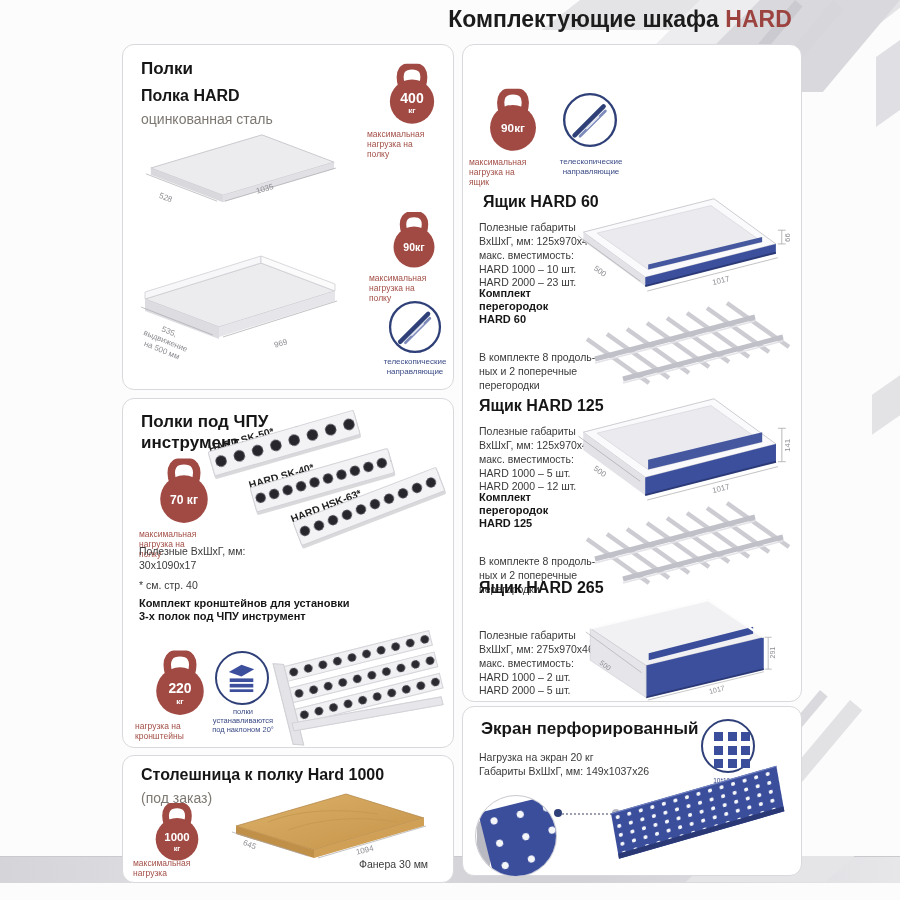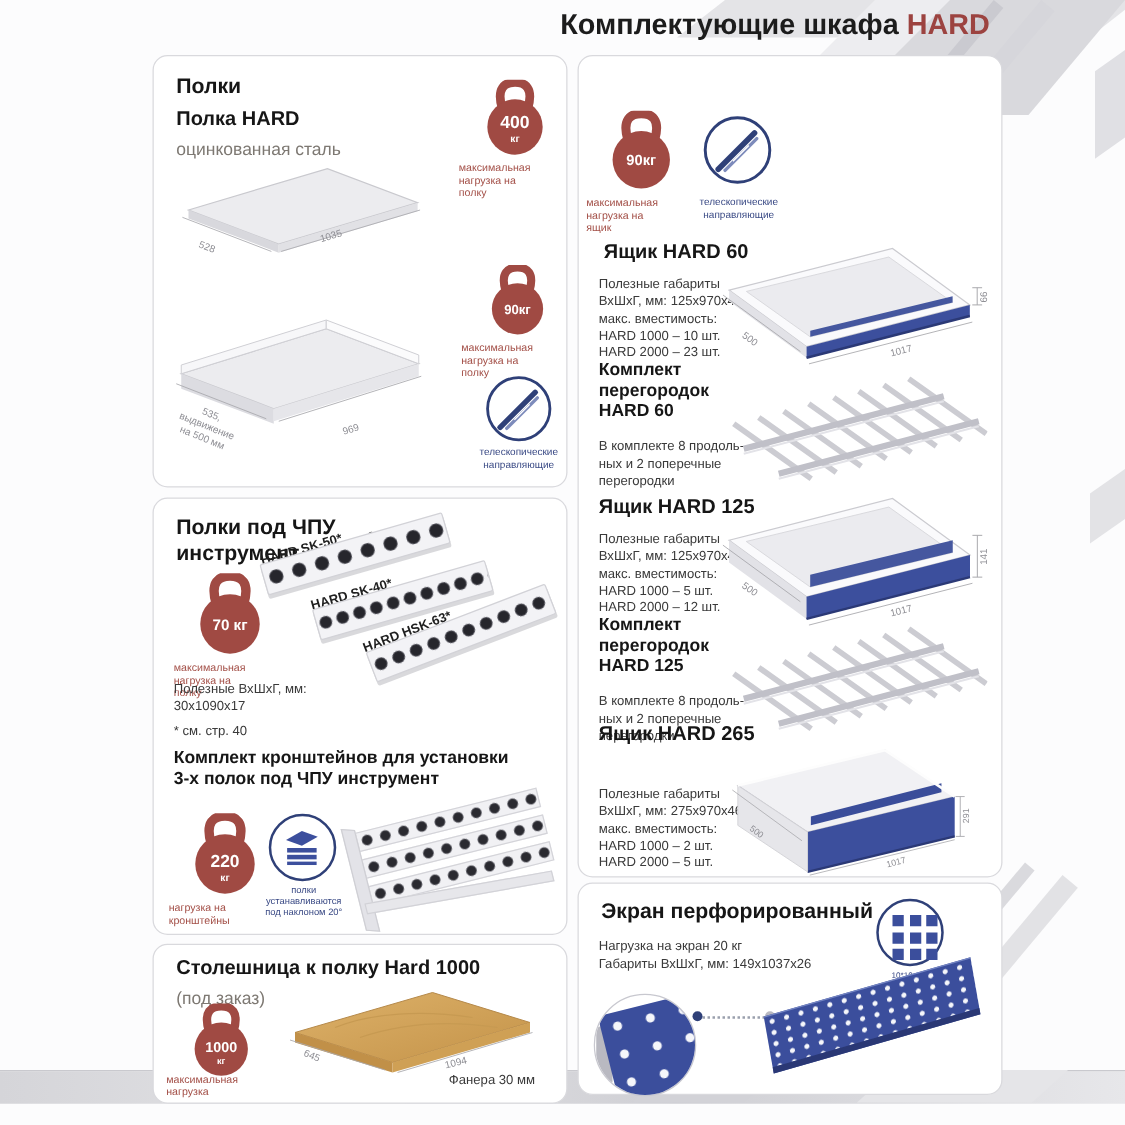--- a/index.html
+++ b/index.html
@@ -2,21 +2,21 @@
 <html><head>
 <meta charset="utf-8">
 <style>
   html,body{margin:0;padding:0;}
   body{width:900px;height:900px;position:relative;background:#fcfcfd;overflow:hidden;
        font-family:"Liberation Sans", sans-serif;color:#1c1c1c;}
   .abs{position:absolute;}
   .panel{position:absolute;background:#fff;border:1.6px solid #d9d9dd;border-radius:12px;z-index:2;}
   .h1{font-size:17px;font-weight:bold;color:#161616;}
   .h2{font-size:16px;font-weight:bold;color:#161616;}
-  .h3{font-size:14px;font-weight:bold;color:#161616;line-height:1.18;}
+  .h3{font-size:11px;font-weight:bold;color:#161616;line-height:1.18;}
   .sub{font-size:14px;color:#7d7872;}
   .specs{font-size:10.5px;color:#3a3a3a;line-height:1.32;}
   .pre{white-space:pre-line;}
   .kb-caption{font-size:8.5px;color:#a34f47;line-height:1.2;white-space:pre-line;}
   .navy-caption{font-size:8px;color:#3a4a85;text-align:center;line-height:1.22;white-space:pre-line;}
   .dimspan{position:absolute;font-size:8px;color:#8d8d93;line-height:1.25;white-space:pre-line;transform-origin:left top;}
   .kb-val{fill:#fff;font-weight:bold;}
   svg text{font-family:"Liberation Sans",sans-serif;}
   .dim{fill:#8d8d93;font-size:8px;}
   .deco{position:absolute;z-index:0;}

